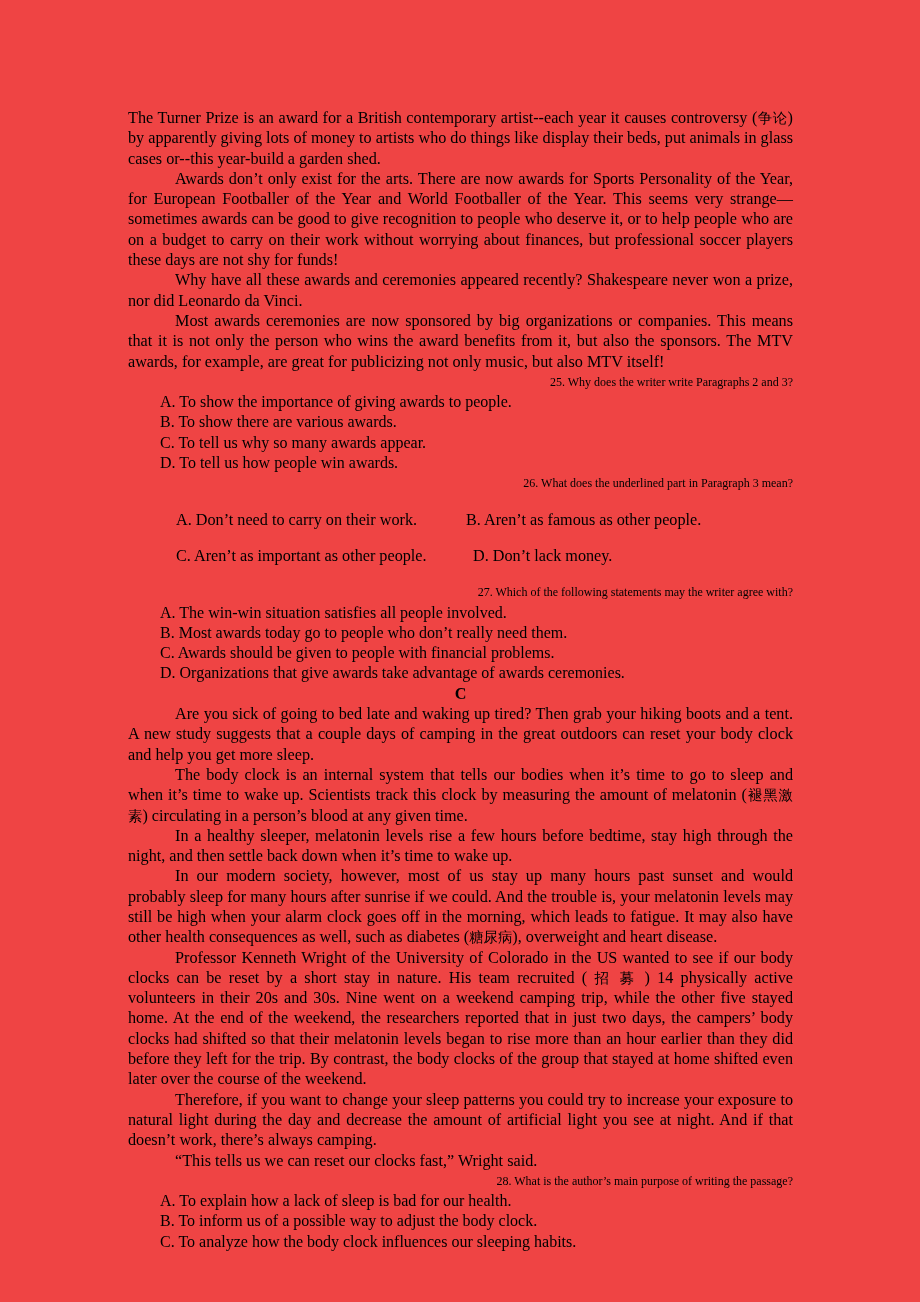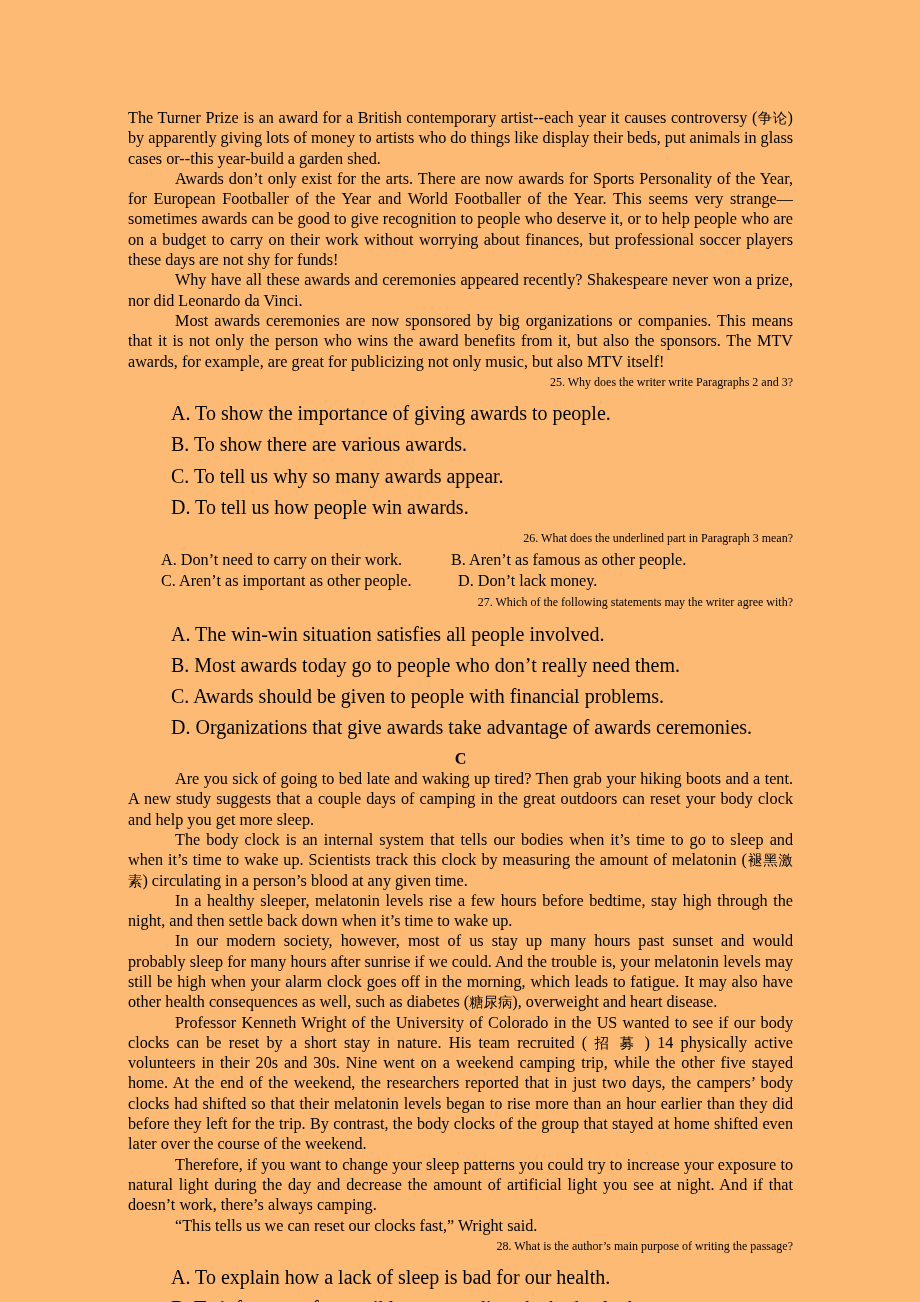--- a/index.html
+++ b/index.html
@@ -13,21 +13,21 @@
     font-family: "Liberation Serif", "DejaVu Serif", serif;
     color: #000000;
     -webkit-font-smoothing: antialiased;
   }
   .page {
     position: relative;
     width: 920px;
     height: 1302px;
     box-sizing: border-box;
     padding: 108px 127px 0 128px;
-    background: #fdba74;
+    background: #ef4444;
     overflow: hidden;
   }
   .doc-body {
     width: 665px;
   }
   p.para {
     margin: 0;
     font-size: 16.2px;
     line-height: 20.3px;
     text-align: justify;
@@ -43,28 +43,28 @@
     text-indent: 0;
   }
   p.question {
     margin: 0;
     font-size: 12px;
     line-height: 20.3px;
     text-align: right;
     text-indent: 0;
   }
   p.option {
-    margin: 11px;
-    font-size: 20px;
+    margin: 0;
+    font-size: 16px;
     line-height: 20.3px;
     text-align: left;
     padding-left: 32px;
   }
   p.option-row {
-    margin: 1px;
+    margin: 16px;
     font-size: 16.2px;
     line-height: 20.3px;
     text-align: left;
     padding-left: 32px;
     white-space: pre;
   }
   .section-letter {
     margin: 0;
     font-size: 16.2px;
     line-height: 20.3px;

